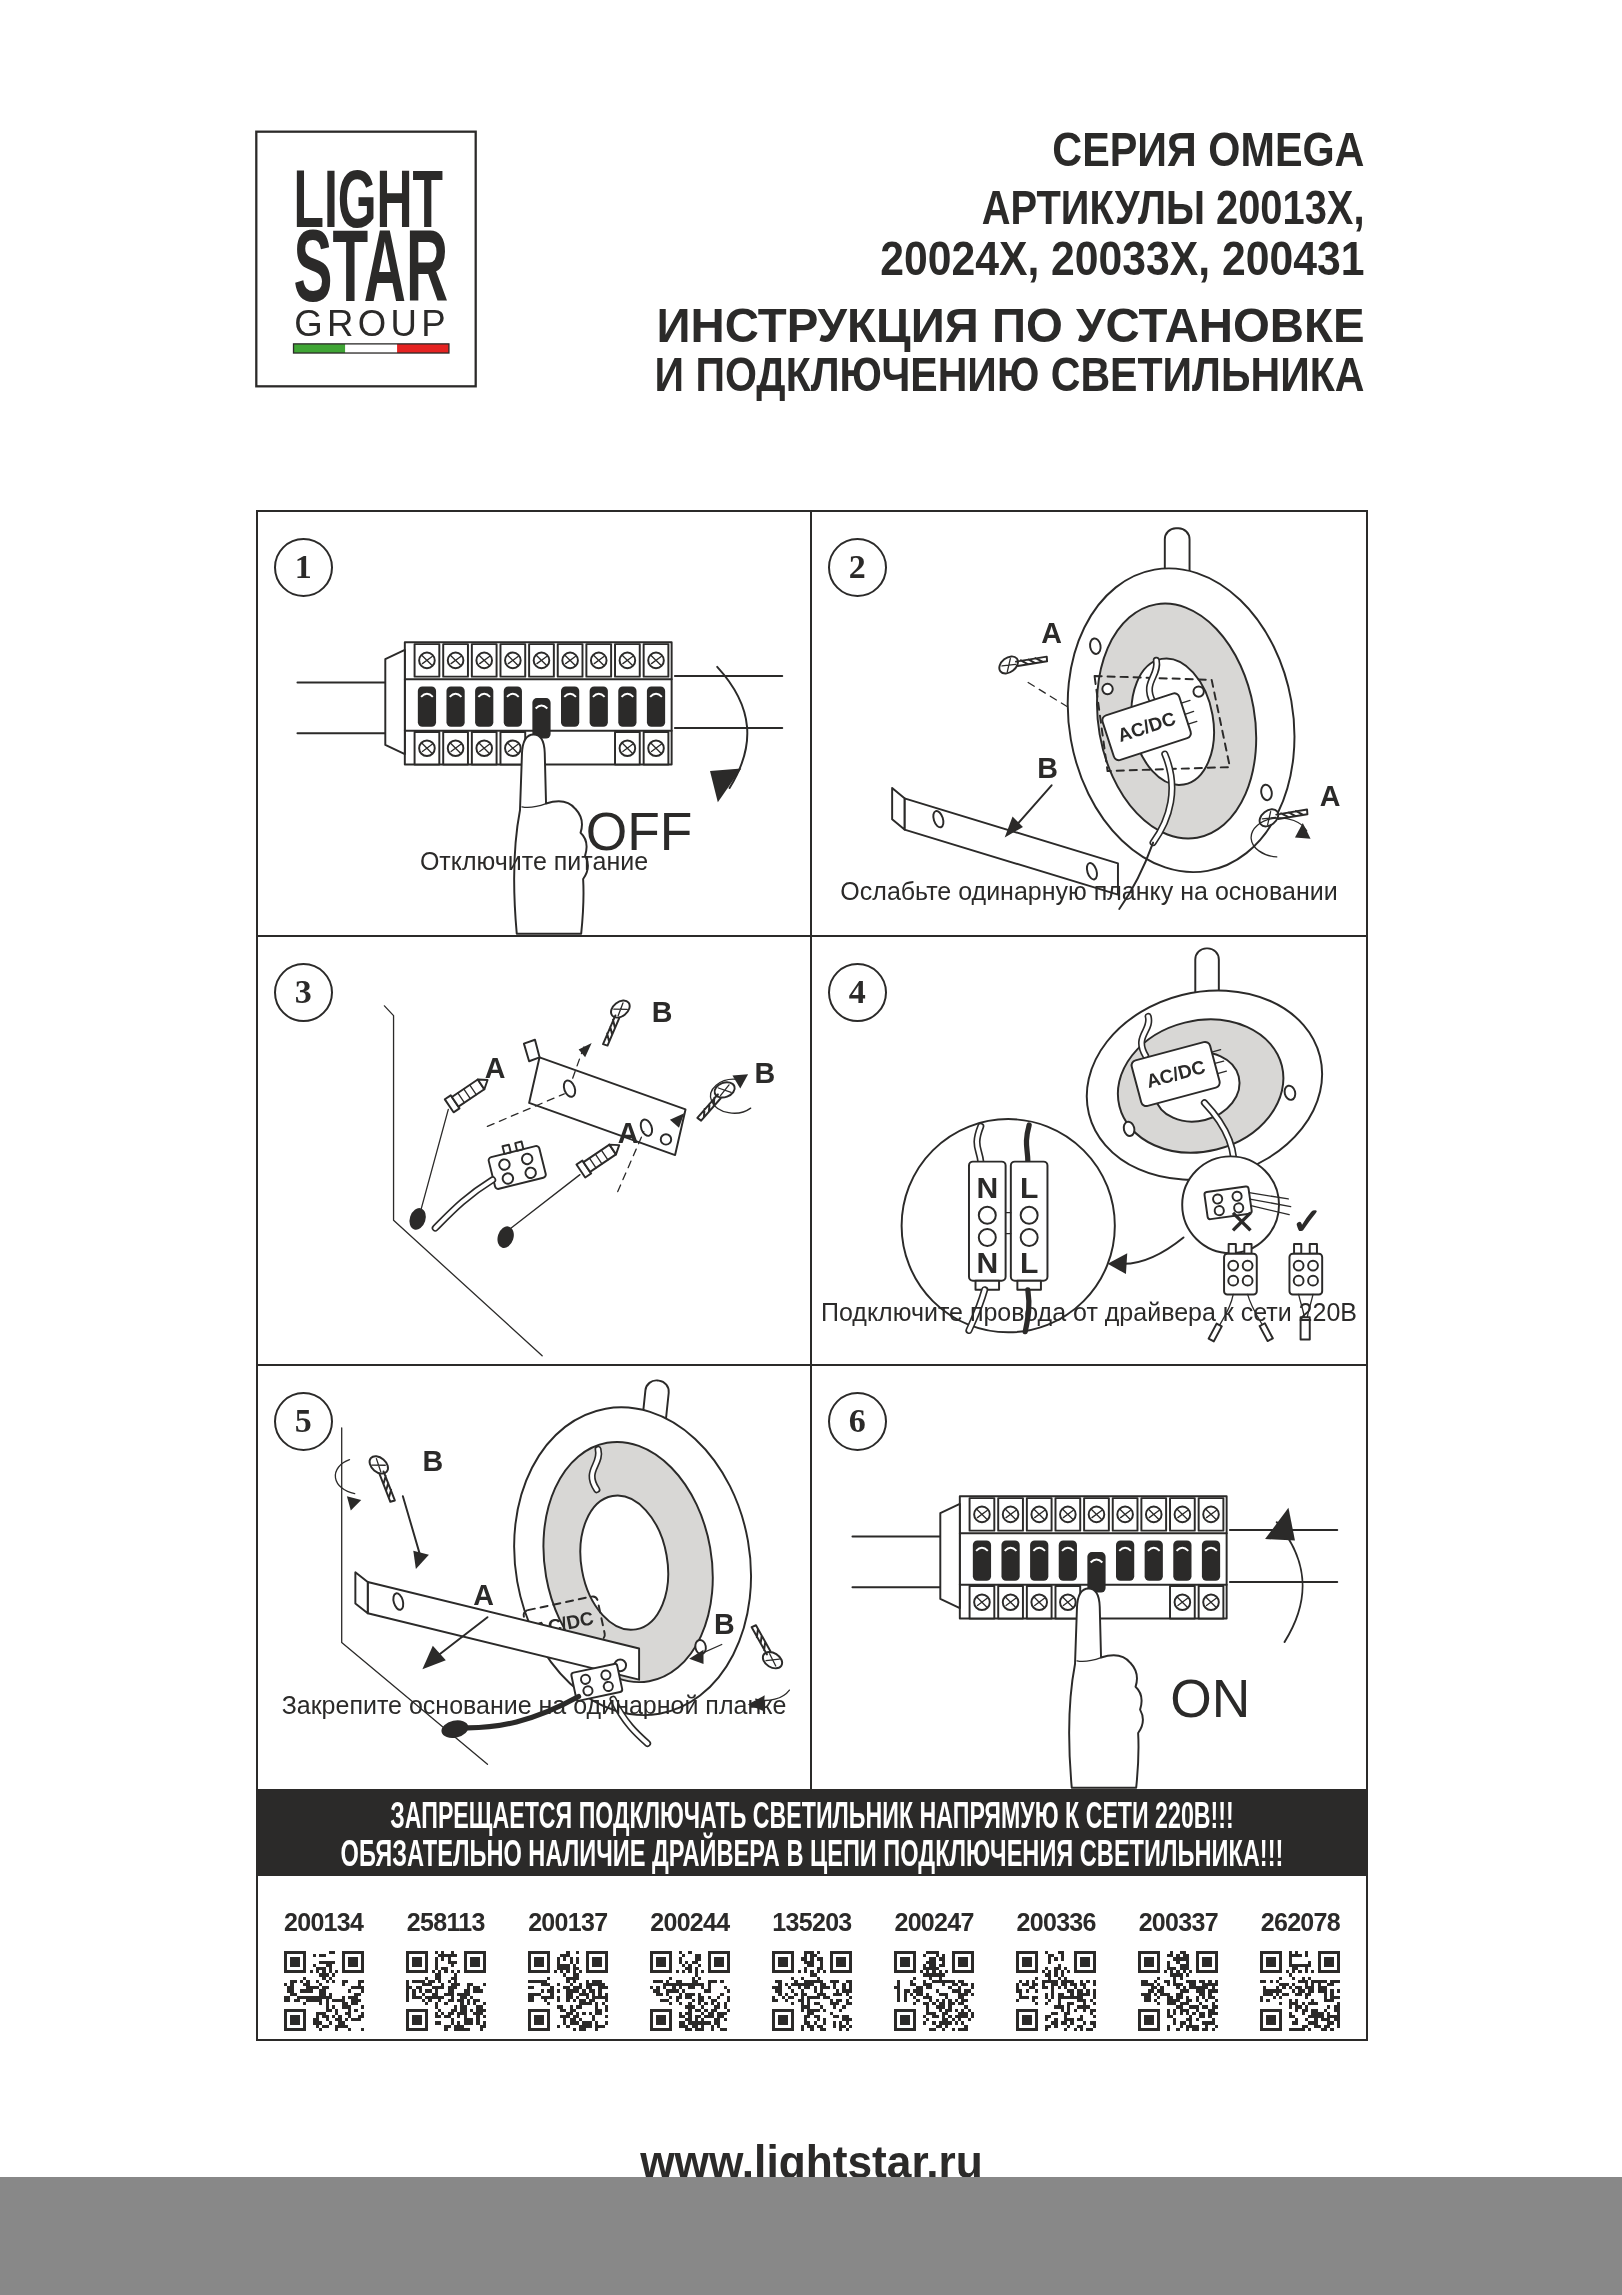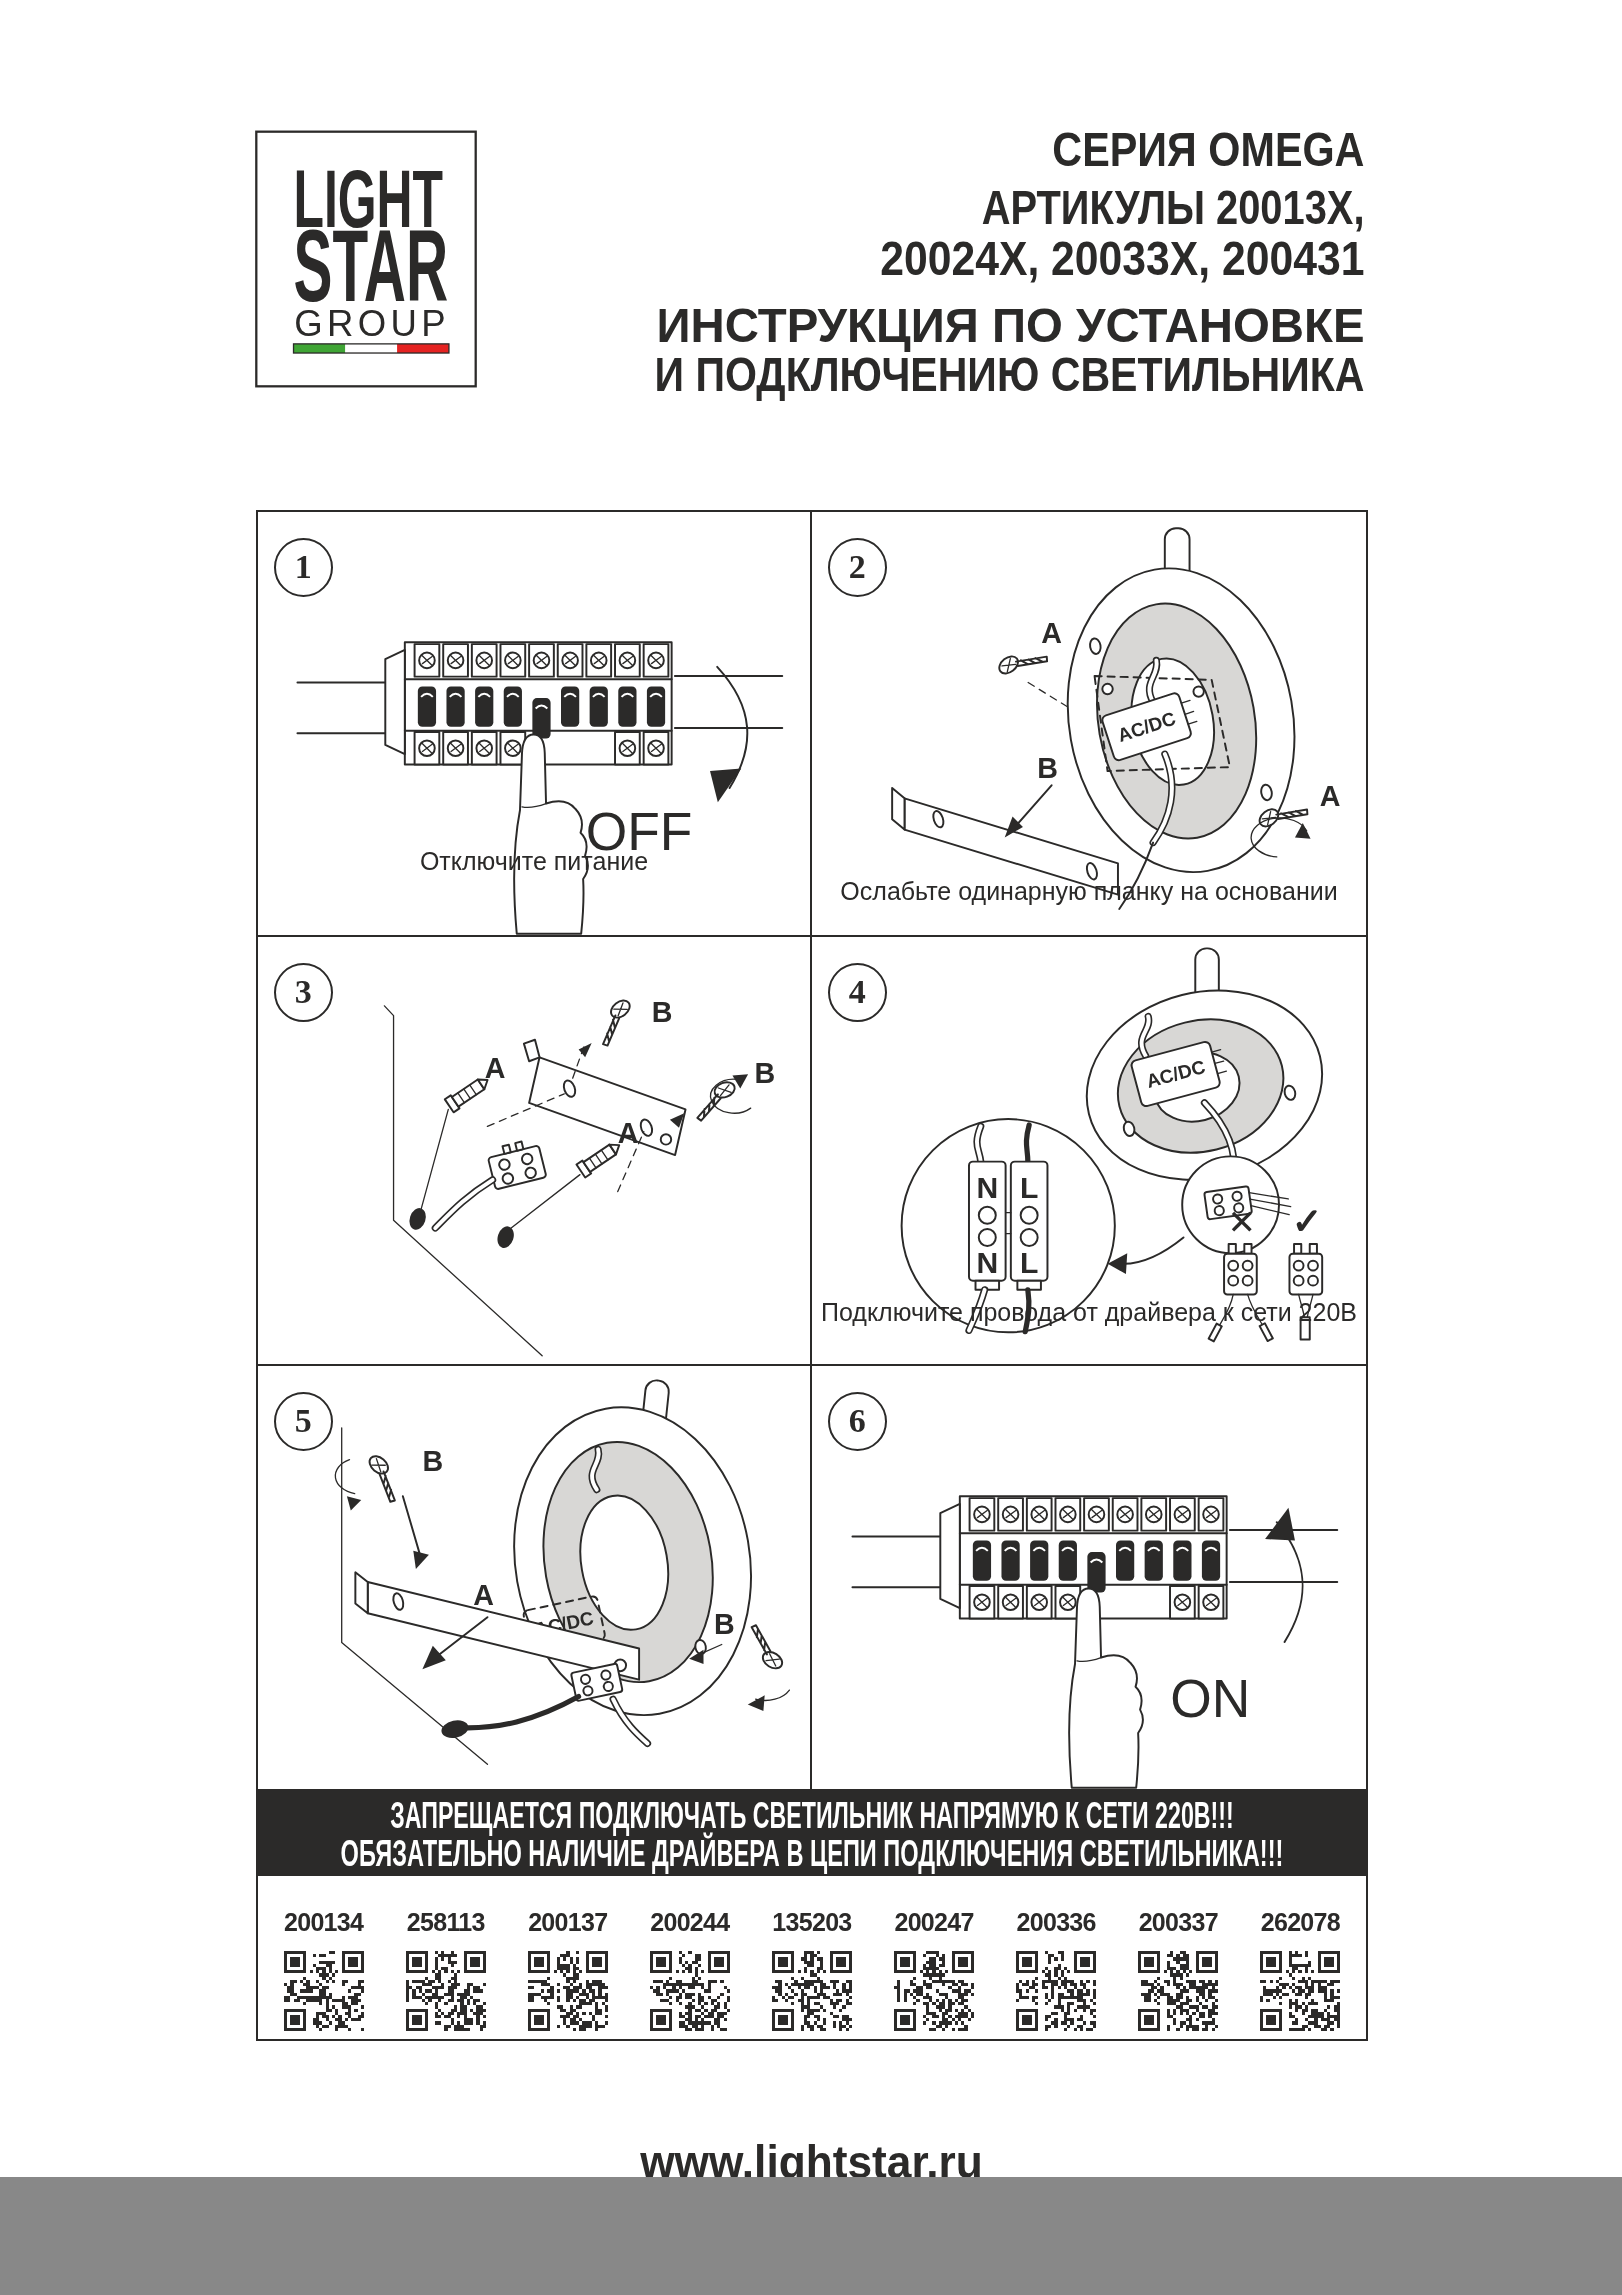--- a/index.html
+++ b/index.html
@@ -363,20 +363,21 @@
         <path class="ln thin" d="M816,498 a42,30 0 0 1 -52,14" fill="none"></path>
         <polygon class="fb" points="752,520 778,506 776,530"></polygon>
         <text class="lbl" x="700" y="412">B</text>
         <path class="ln thin" d="M712,428 L676,444"></path>
         <polygon class="fb" points="662,450 684,436 684,458"></polygon>
         <path class="wireB" d="M492,508 C420,548 366,556 322,556"></path>
         <ellipse cx="302" cy="558" rx="21" ry="13" transform="rotate(-12 302 558)" class="fb"></ellipse>
         <path class="wireO" d="M545,512 C562,548 582,566 598,580"></path>
         <path class="wireI" d="M545,512 C562,548 582,566 598,580"></path>
       </svg>
+      <div class="caption cap5">Закрепите основание на одинарной планке</div>
     </div>
 
     <div class="cell">
       <div class="badge">
           <span>6</span>
         </div>
       <svg class="art" viewBox="0 0 847 650">
         <use href="#breaker"></use>
         <path class="ln" stroke-width="5" d="M724,424 C764,360 762,300 712,240" fill="none"></path>
         <polygon class="fb" points="694,266 730,218 740,268"></polygon>

